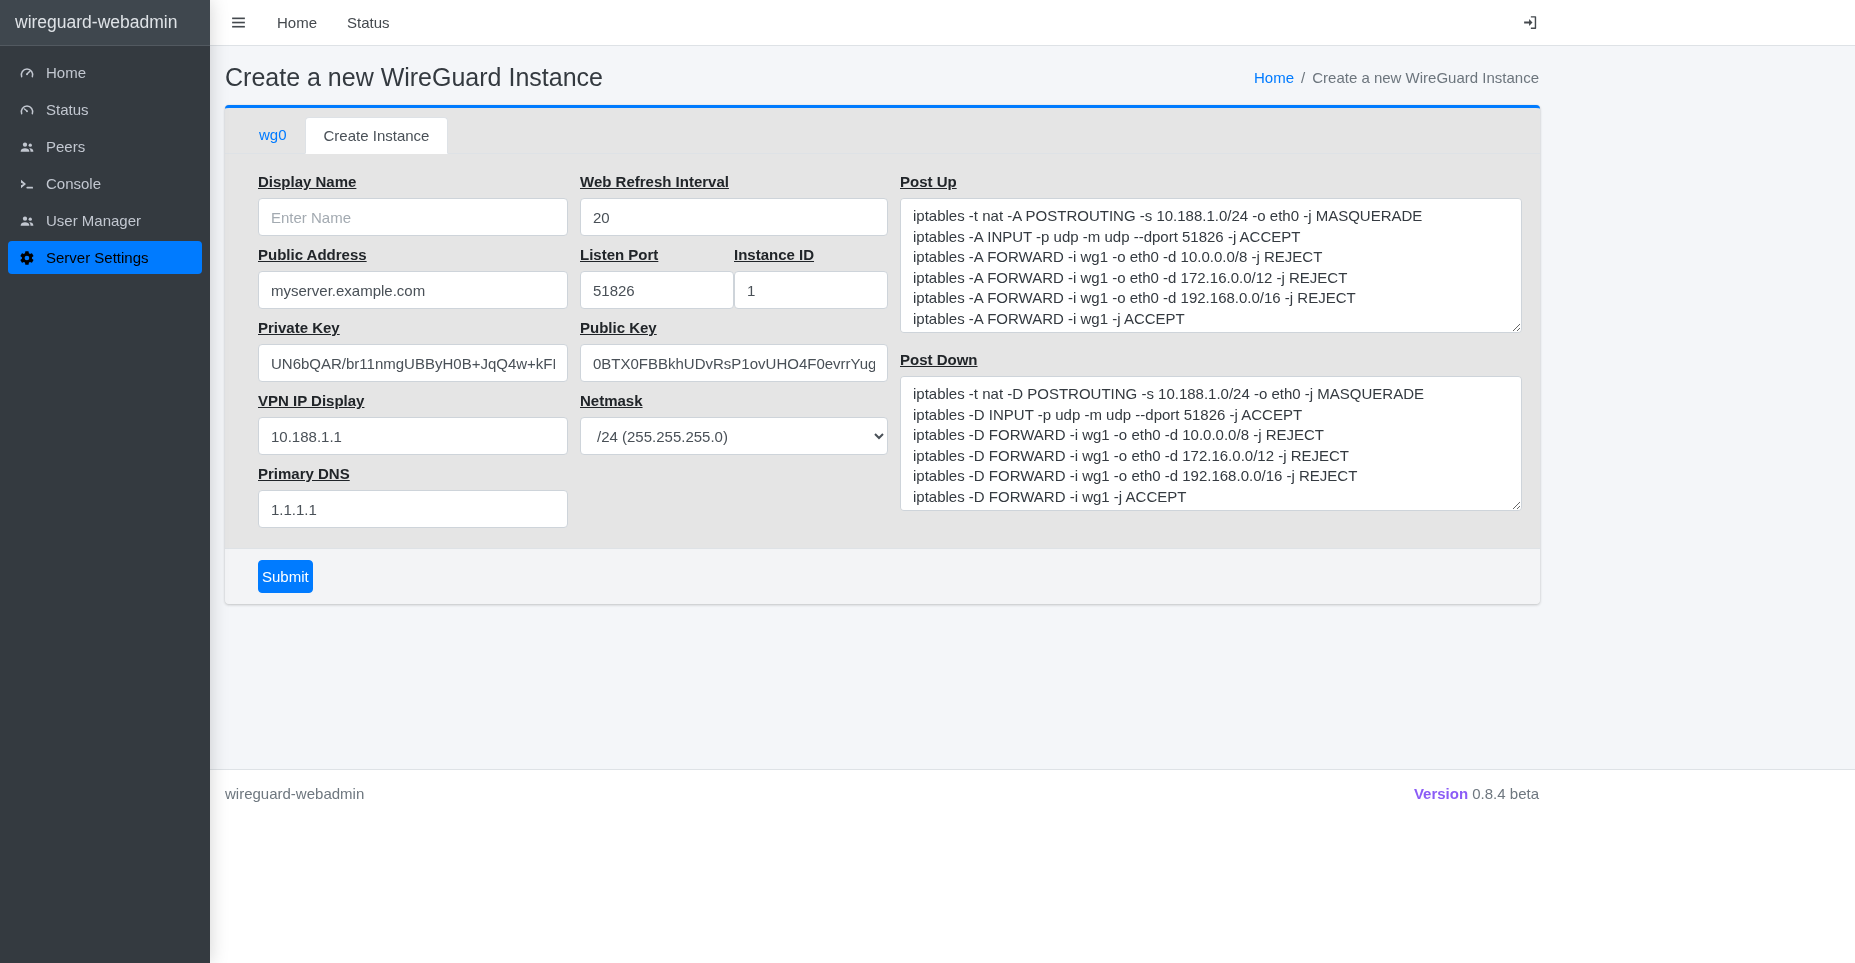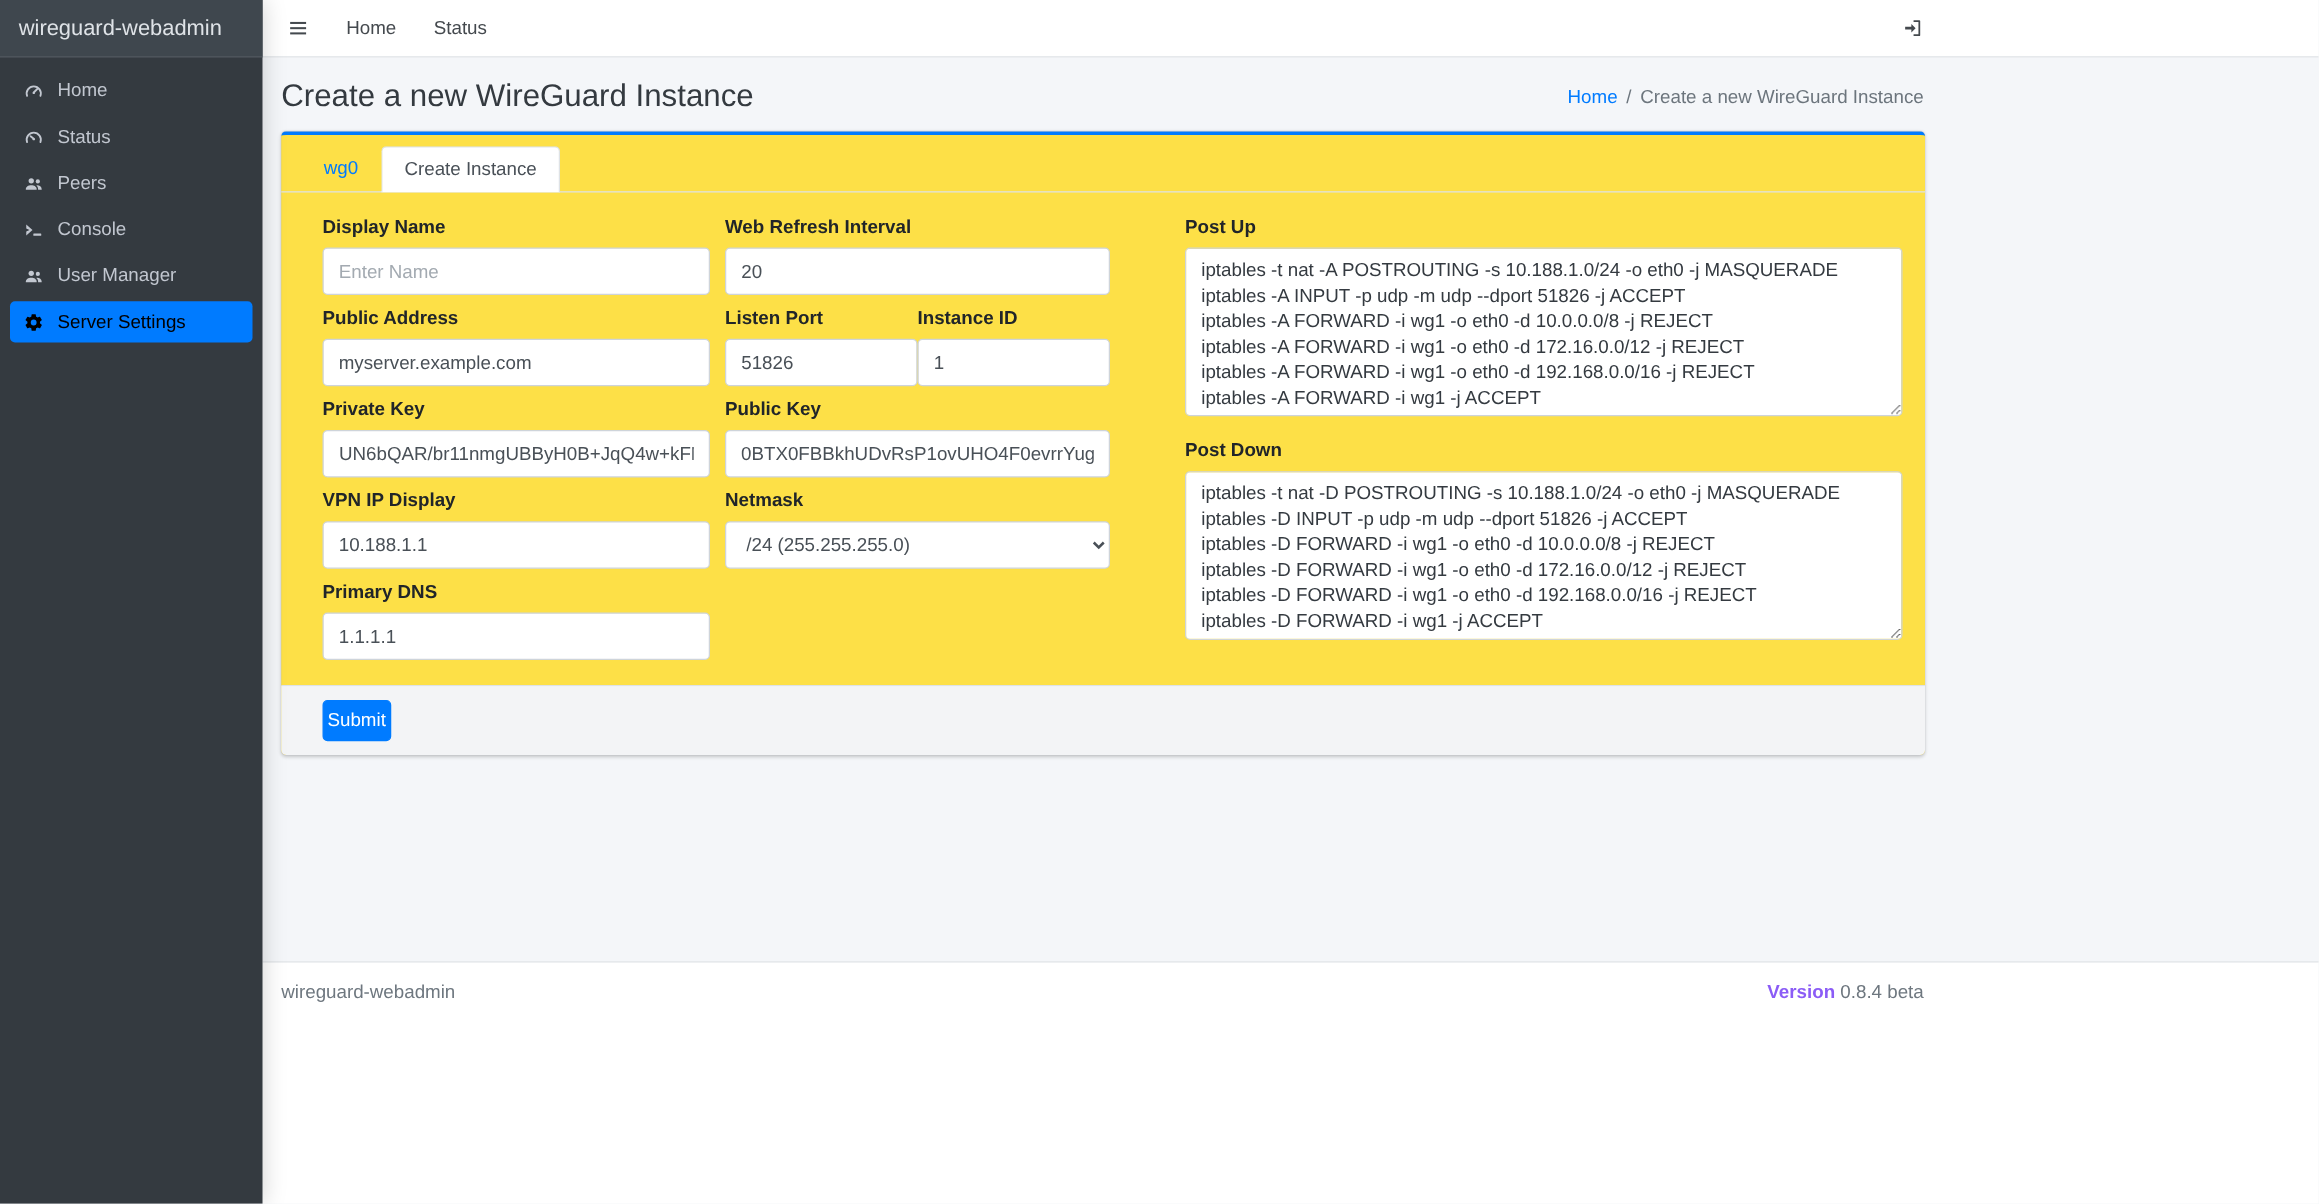--- a/index.html
+++ b/index.html
@@ -28,41 +28,41 @@
   .top-link svg { width:17px; height:17px; fill:#44494e; }
   
   .content-header-inner { display:flex; align-items:center; justify-content:space-between; padding:17px 16px 13px 15px; }
   .page-title { font-size:25px; font-weight:500; color:#343a40; }
   .breadcrumb { display:flex; gap:7px; font-size:15px; align-items:center; }
   .breadcrumb .bc-home { color:#007bff; text-decoration:none; cursor:pointer; }
   .breadcrumb .bc-sep { color:#6c757d; }
   .breadcrumb .bc-current { color:#6c757d; }
   
   .content { padding-bottom:165px; }
-  .card { margin:0 15px; background:#fde047; border-top:3px solid #007bff; border-radius:4px; box-shadow:0 0 1px rgba(0,0,0,.12), 0 1px 3px rgba(0,0,0,.2); }
+  .card { margin:0 15px; background:#e5e5e5; border-top:3px solid #007bff; border-radius:4px; box-shadow:0 0 1px rgba(0,0,0,.12), 0 1px 3px rgba(0,0,0,.2); }
   .card-header { padding:9px 16px 0; border-bottom:1px solid #dee2e6; }
   .tabs { display:flex; list-style:none; margin-bottom:-1px; }
   .tab { padding:9px 18px; font-size:15px; color:#007bff; cursor:pointer; }
   .tab.active { background:#fff; border:1px solid #dee2e6; border-bottom-color:#fff; border-radius:4px 4px 0 0; color:#495057; }
   .card-body { padding:19px 18px 10px 33px; display:flex; gap:12px; }
   .col-a { width:310px; min-width:310px; }
   .col-b { width:308px; min-width:308px; }
   .col-c { flex:1; }
-  .form-group { margin-bottom:10px; }
+  .form-group { margin-bottom:10px;text-decoration:underline; }
   .form-group label { display:block; font-weight:700; font-size:15px; color:#212529; margin-bottom:7px; line-height:18px; }
   .form-control { width:100%; height:38px; border:1px solid #ced4da; border-radius:4px; padding:6px 12px; font-size:15px; color:#495057; background:#fff; font-family:"Liberation Sans", sans-serif; }
   .form-control::placeholder { color:#a3aab1; }
   select.form-control { color:#495057; }
   .form-row { display:flex; }
   .form-row .half { flex:1; min-width:0; }
   textarea.form-control { height:135px; resize:vertical; overflow-y:scroll; line-height:20.5px; white-space:pre; overflow-x:auto; color:#343a40; padding:7px 12px; }
   textarea.form-control::-webkit-scrollbar { width:13px; height:13px; }
   textarea.form-control::-webkit-scrollbar-track { background:#f1f1f1; border-left:1px solid #e2e2e2; }
   textarea.form-control::-webkit-scrollbar-thumb { background:#c1c1c1; }
-  .ta-group { margin-bottom:15px;margin-left:48px; }
+  .ta-group { margin-bottom:15px; }
   .card-footer { background:#f3f4f6; border-top:1px solid #dee2e6; padding:11px 18px 11px 33px; border-radius:0 0 4px 4px; }
   .btn-primary { background:#007bff; border:1px solid #007bff; color:#fff; font-size:15px; padding:7px 3px; border-radius:4px; cursor:pointer; font-family:"Liberation Sans", sans-serif; }
   
   .footer { flex:1; background:#fff; border-top:1px solid #dee2e6; }
   .footer-inner { display:flex; justify-content:space-between; padding:15px 16px 0 15px; color:#6e777f; font-size:15px; }
   .footer-inner b { color:#8b5cf6; }
 </style>
 </head>
 <body>
 

